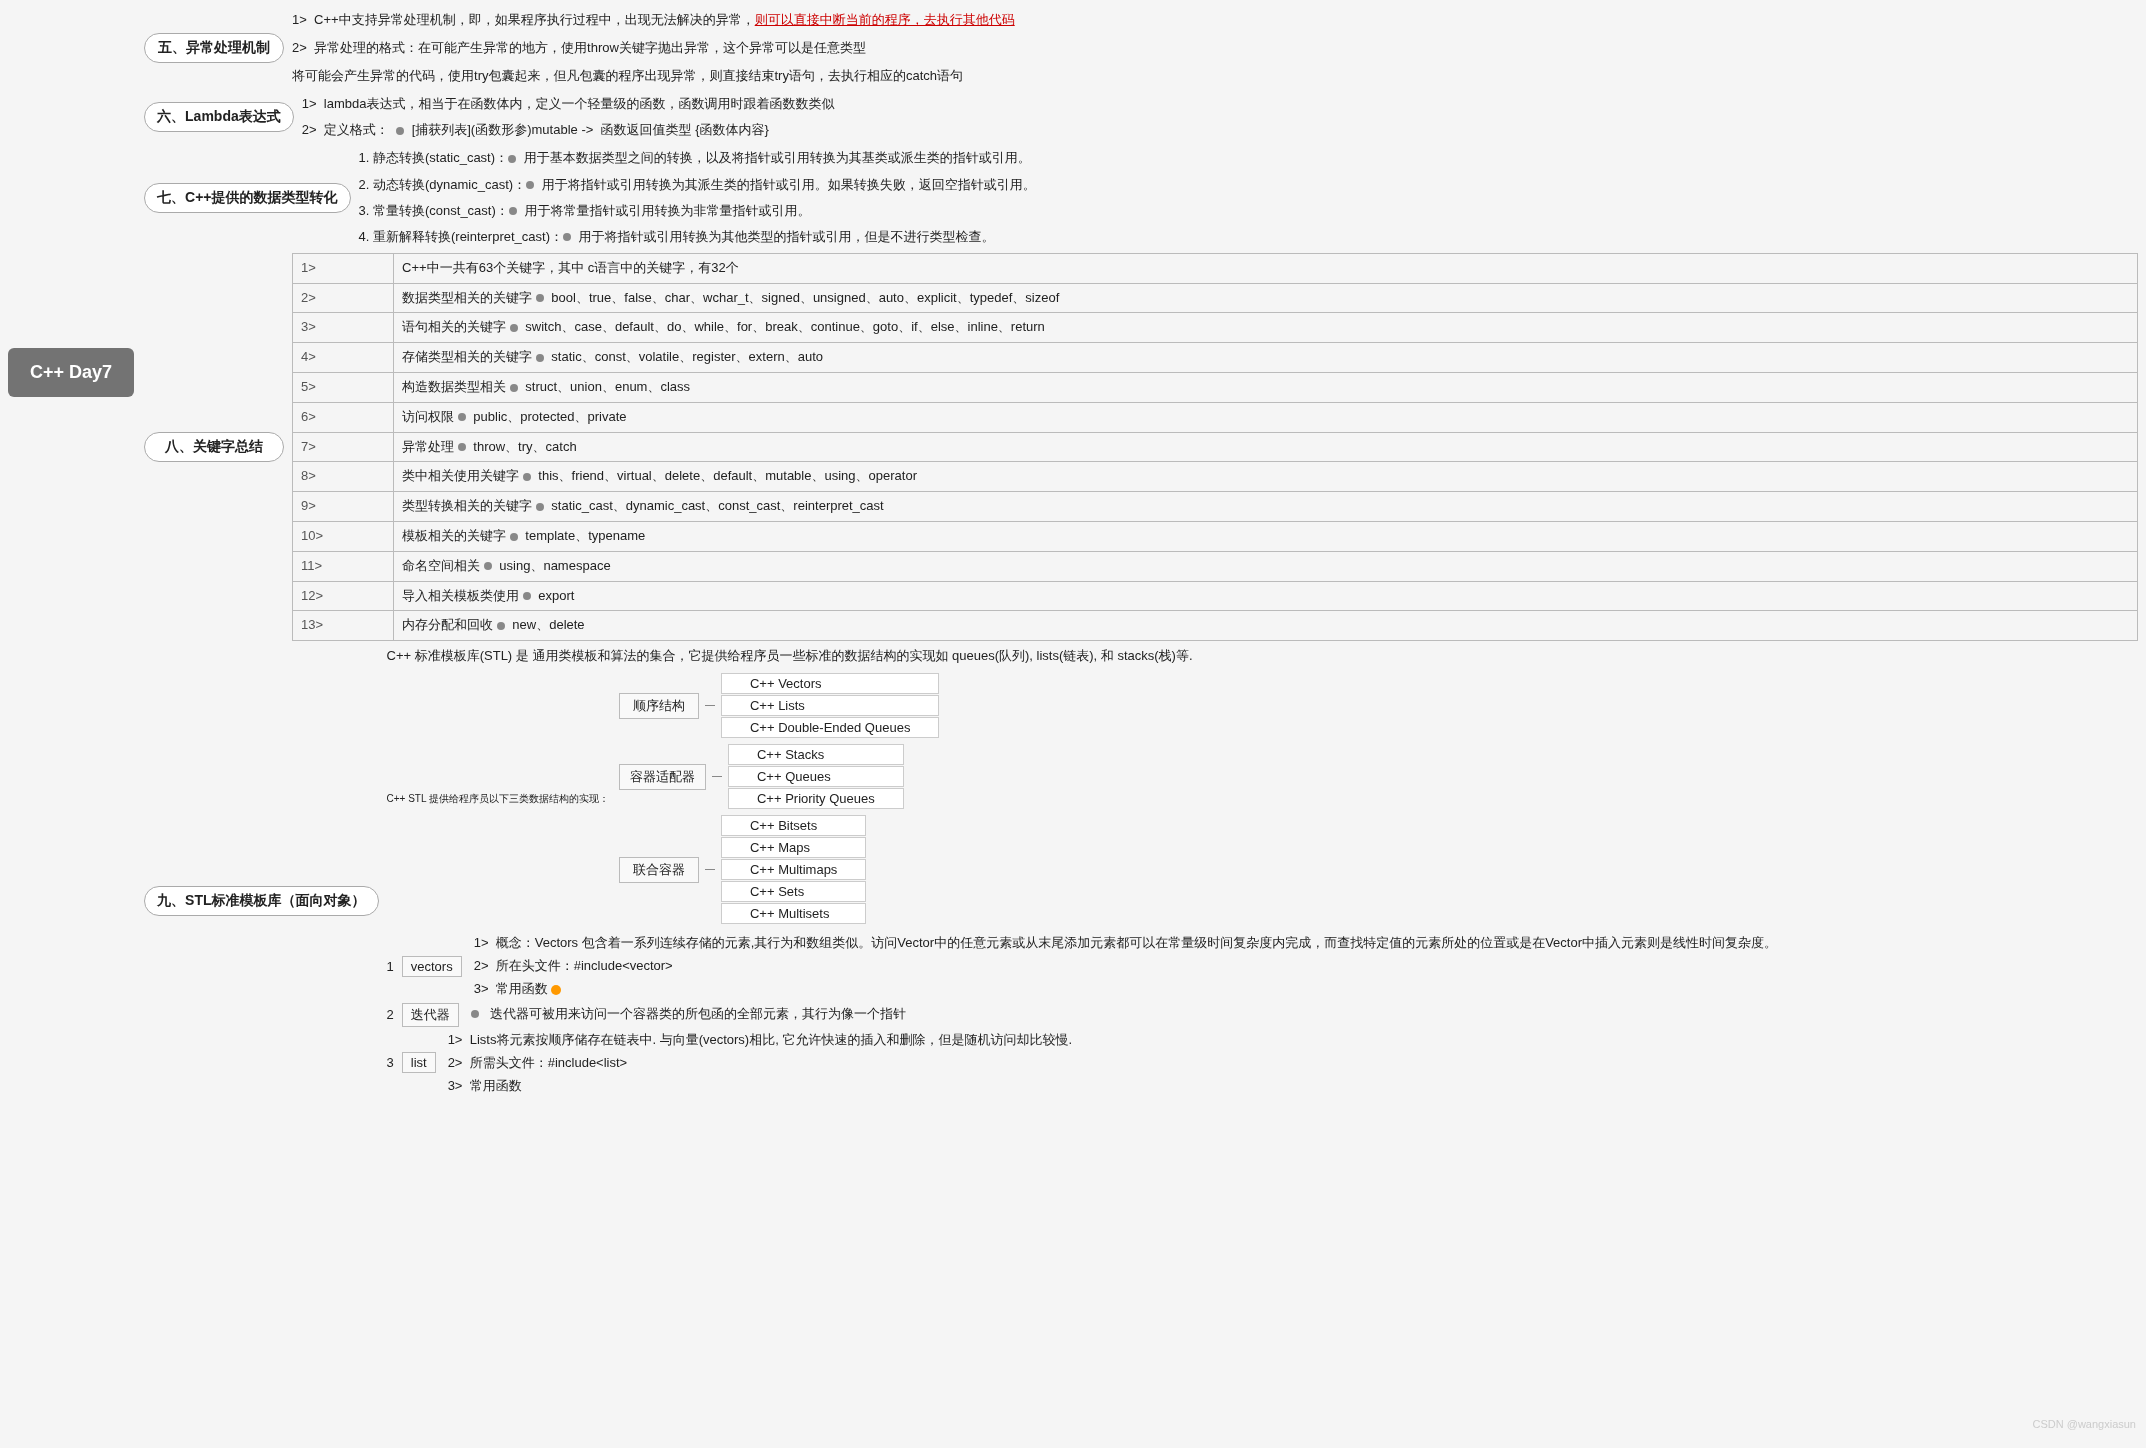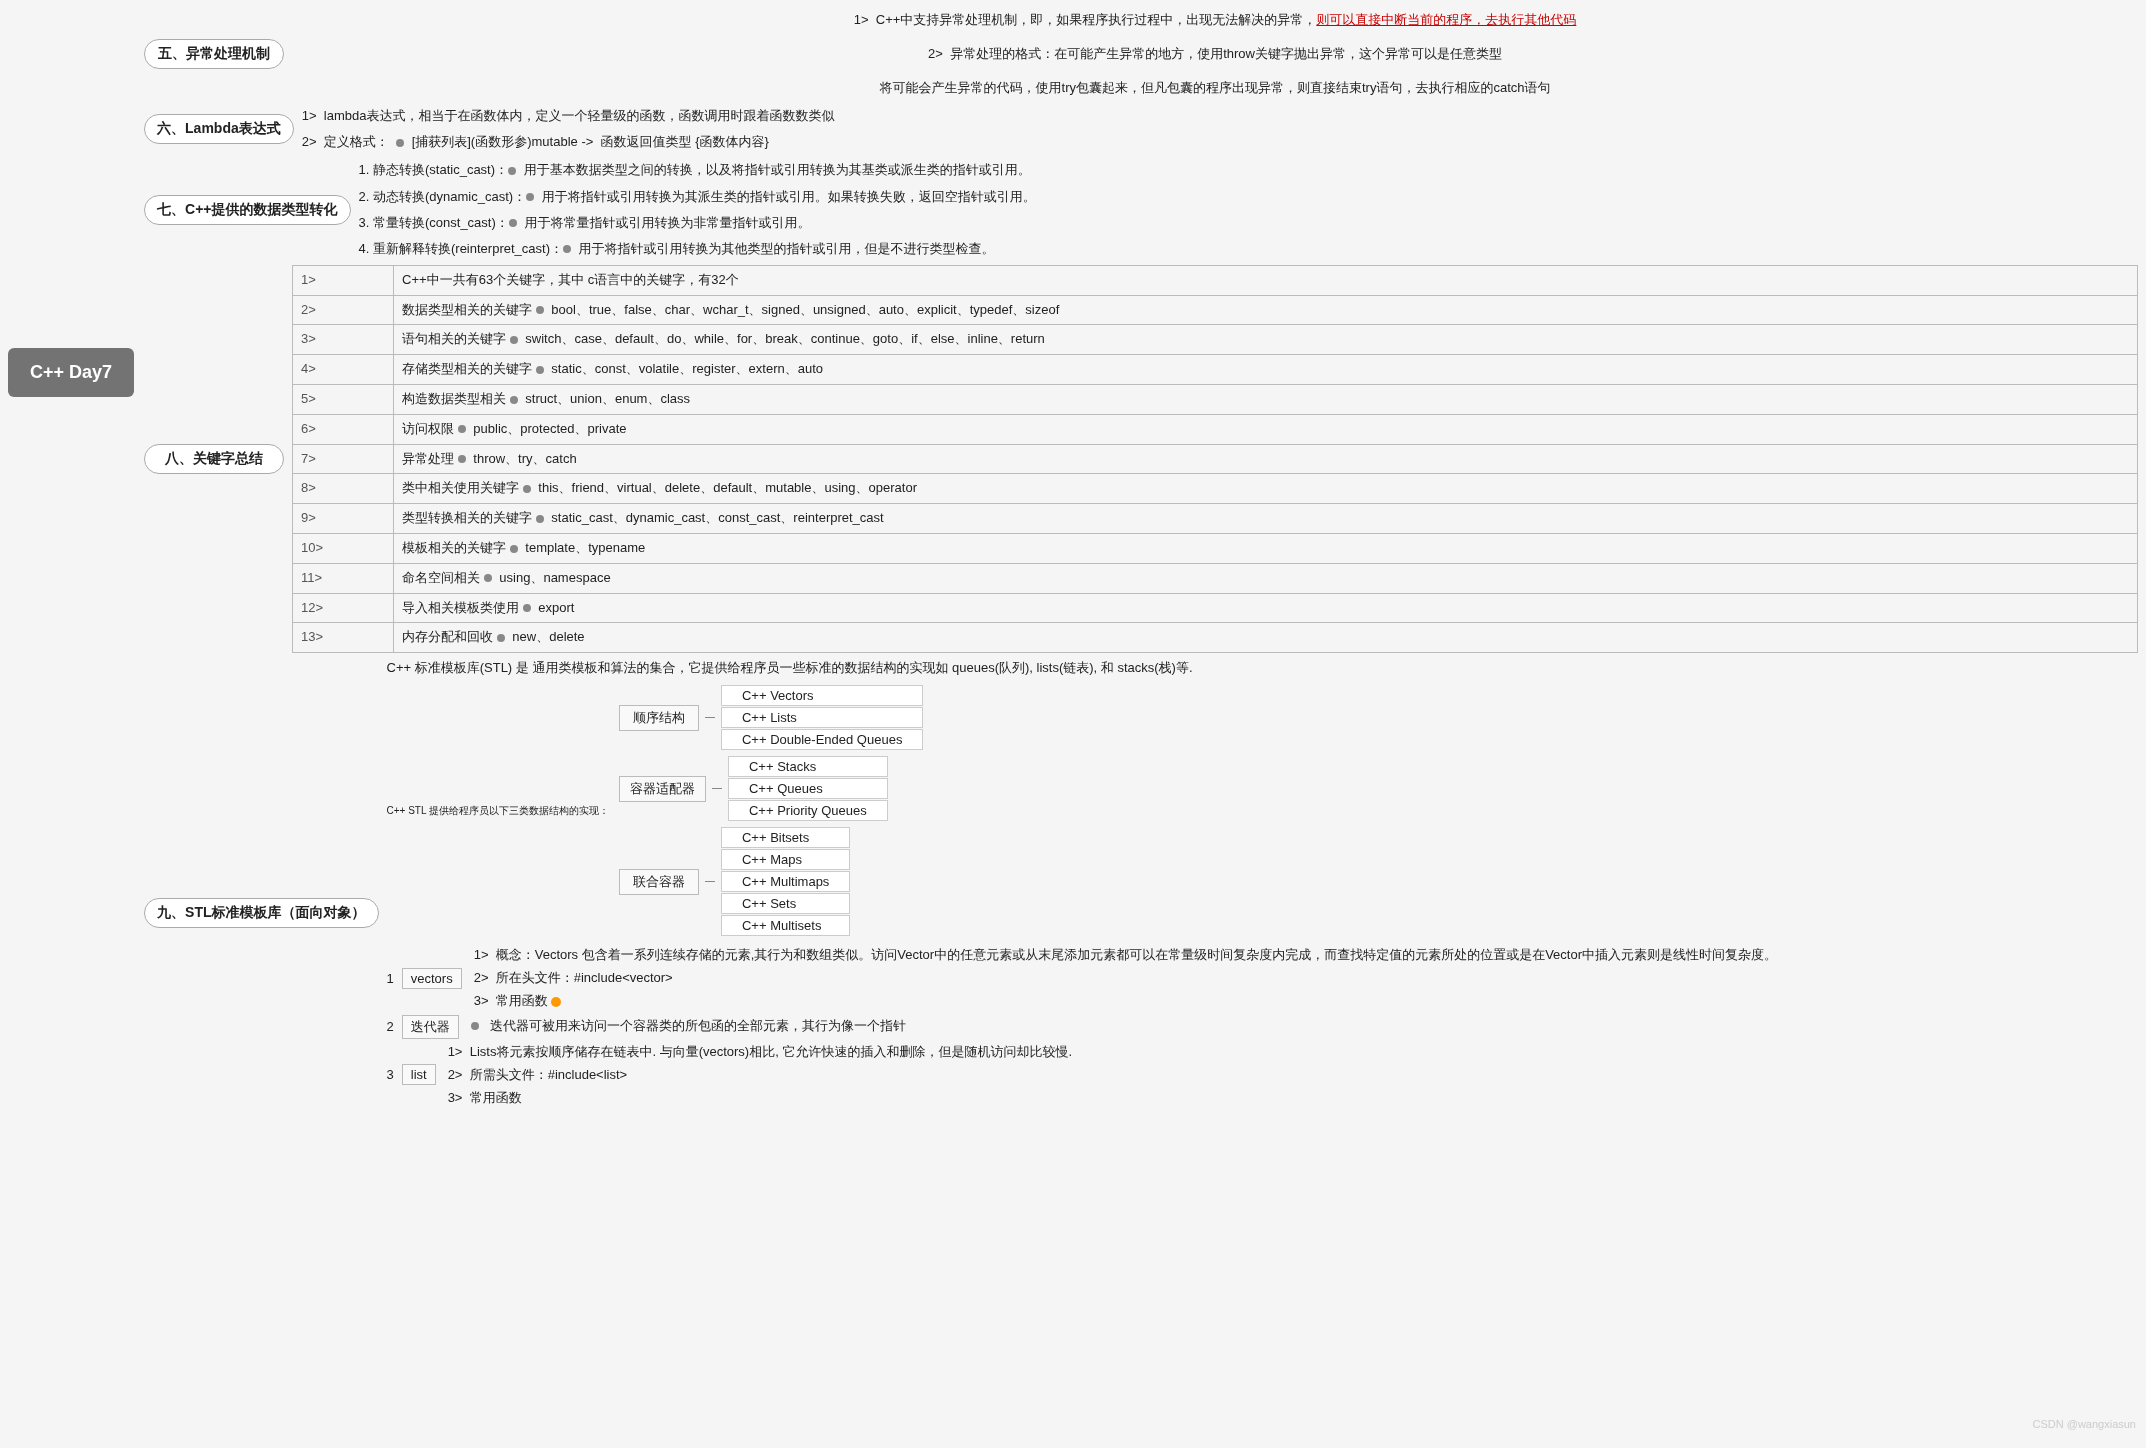--- a/index.html
+++ b/index.html
@@ -178,22 +178,21 @@
       vertical-align: middle;
     }
 
     
     .red-ul { color: #c00; text-decoration: underline; }
 
     
     .sec5-content {
       display: flex;
       flex-direction: column;
-      gap: 10px;
-      align-items: center;
+      gap: 4px;
     }
 
     
     .sec6-content {
       display: flex;
       flex-direction: column;
       gap: 2px;
     }
 
     
@@ -251,21 +250,21 @@
 
     .stl-items-col {
       display: flex;
       flex-direction: column;
       gap: 1px;
     }
 
     .stl-item-box {
       font-size: 13px;
       border: 1px solid #ccc;
-      padding: 2px 20px;
+      padding: 2px 28px;
       background: #fff;
       white-space: nowrap;
     }
 
     .watermark {
       position: fixed;
       bottom: 18px;
       right: 10px;
       font-size: 11px;
       color: #ccc;

